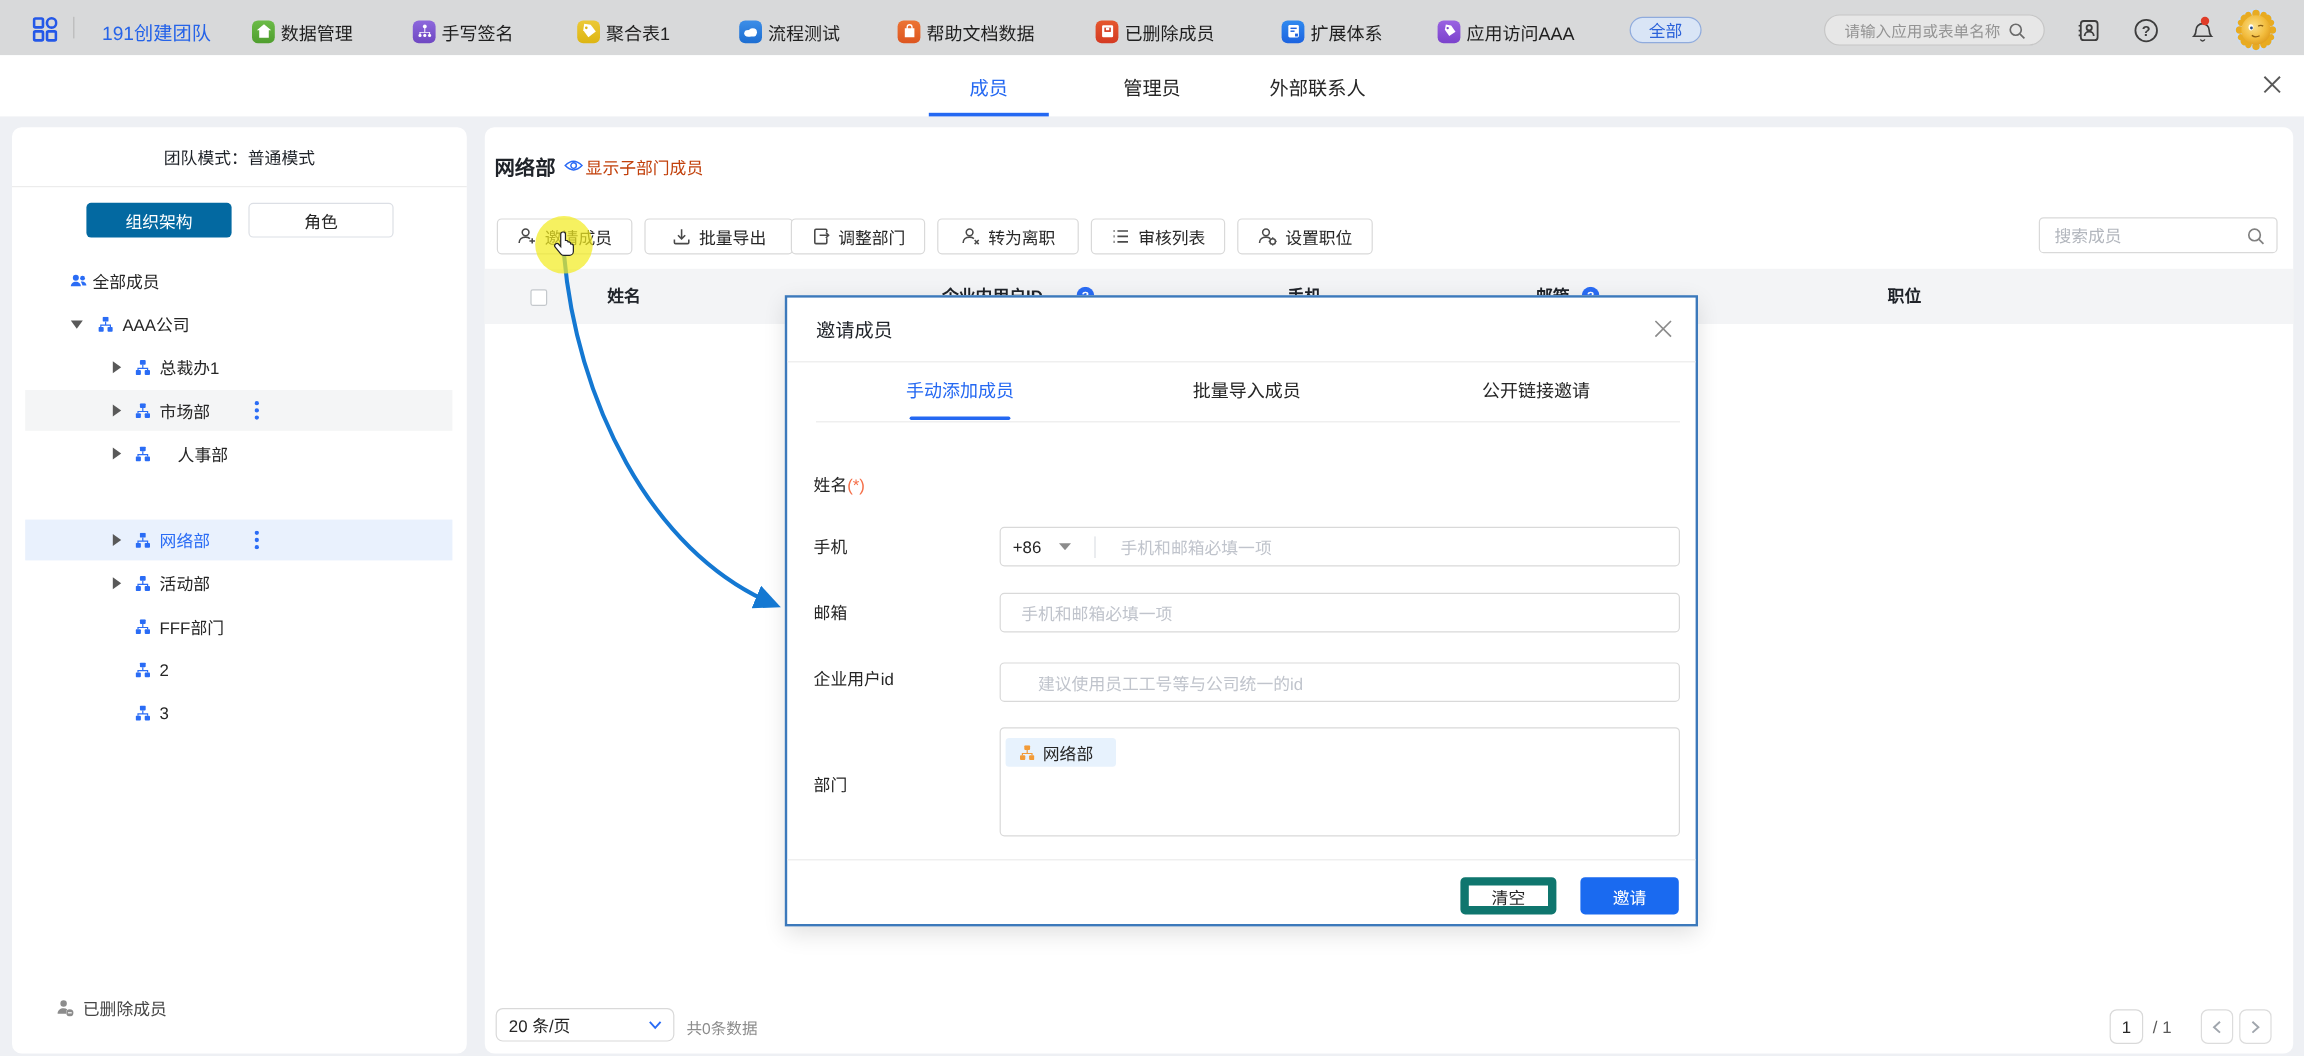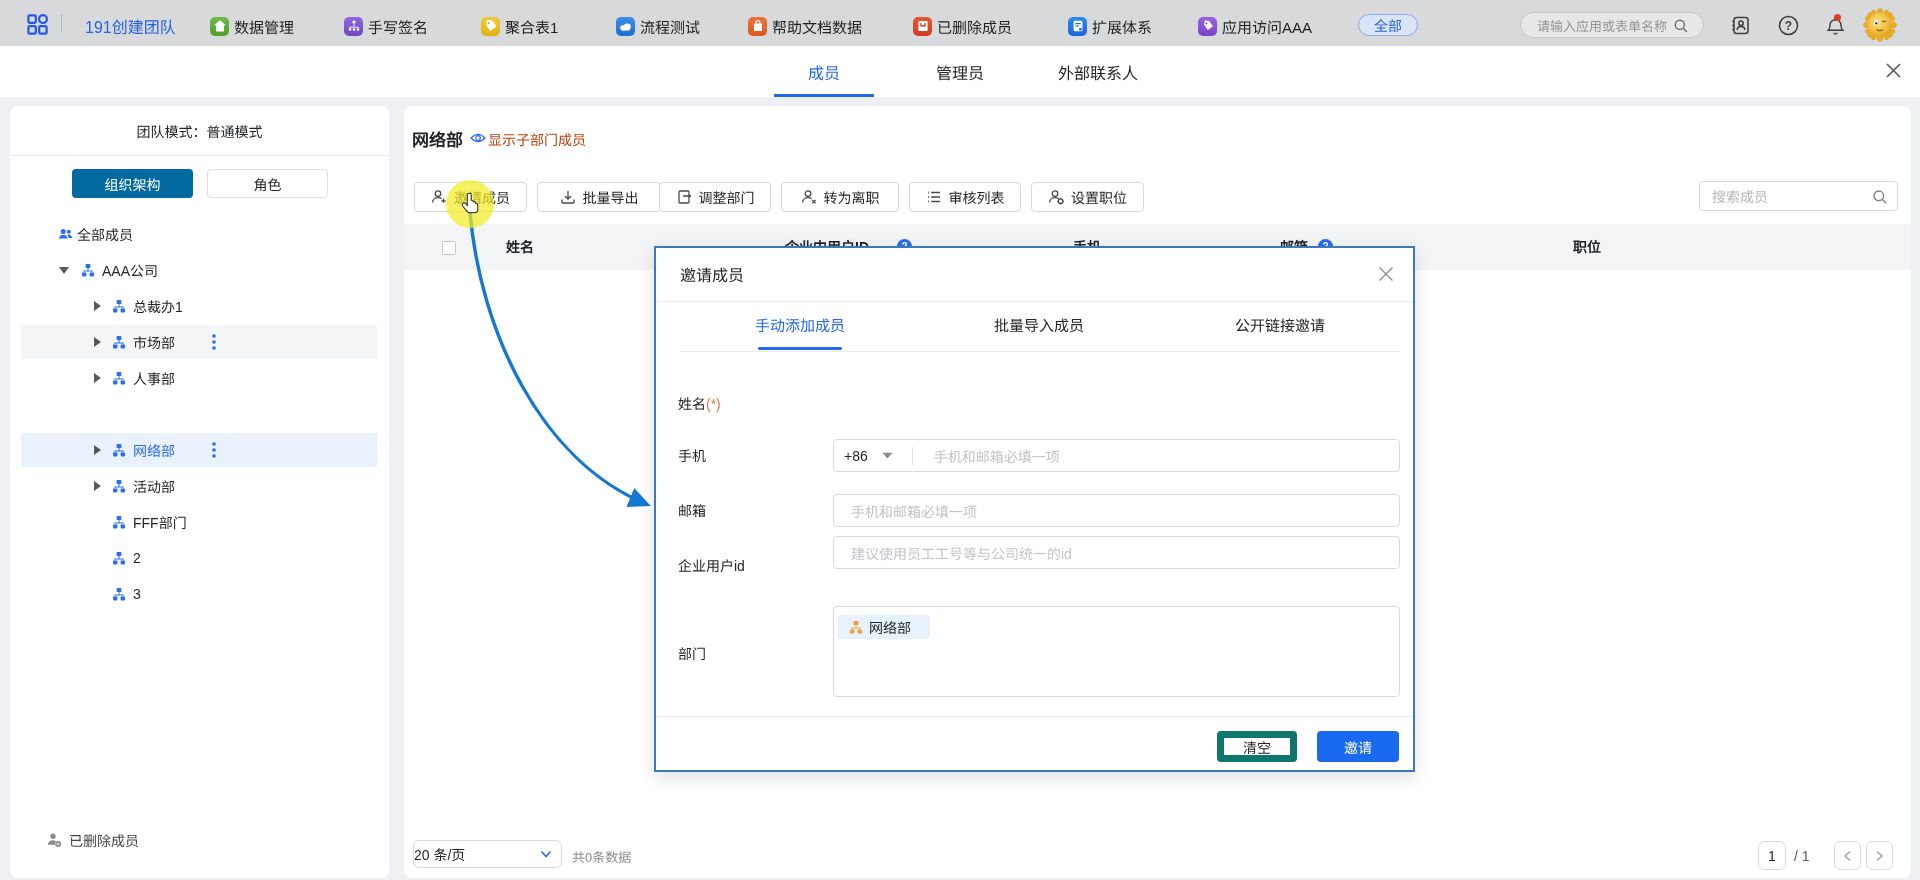--- a/index.html
+++ b/index.html
@@ -251,21 +251,21 @@
       </svg>
   </div>
   <div class="trow" style="top:255px">
     <div class="caret-r" style="margin-left:73px"></div>
     <svg style="margin-left:12px" width="12" height="13" viewBox="0 0 12 13" fill="#2a6cf5">
         <rect x="3.6" y="0" width="4.8" height="4" rx="0.8"></rect>
         <rect x="0" y="8.4" width="4.4" height="4" rx="0.8"></rect>
         <rect x="7.6" y="8.4" width="4.4" height="4" rx="0.8"></rect>
         <path d="M5.5 4 h1 v2.4 h4 v2 h-1 v-1 h-7 v1 h-1 v-2 h4 z"></path>
       </svg>
-    <span style="margin-left:8px">人事部</span>
+    <span style="margin-left:23px">人事部</span>
   </div>
   <div class="trow" style="top:327px;background:#e9f1fd">
     <div class="caret-r" style="margin-left:73px"></div>
     <svg style="margin-left:12px" width="12" height="13" viewBox="0 0 12 13" fill="#2a6cf5">
         <rect x="3.6" y="0" width="4.8" height="4" rx="0.8"></rect>
         <rect x="0" y="8.4" width="4.4" height="4" rx="0.8"></rect>
         <rect x="7.6" y="8.4" width="4.4" height="4" rx="0.8"></rect>
         <path d="M5.5 4 h1 v2.4 h4 v2 h-1 v-1 h-7 v1 h-1 v-2 h4 z"></path>
       </svg>
     <span style="margin-left:8px;color:#2a6cf5">网络部</span>
@@ -394,21 +394,21 @@
       <text x="7.5" y="11" font-size="10" font-weight="bold" fill="#fff" text-anchor="middle" font-family="Liberation Sans, sans-serif">?</text>
     </svg>
   <div class="abs" style="left:669px;top:110px;height:46px;line-height:62px;font-size:14px;font-weight:bold;color:#1f2329">手机</div>
   <div class="abs" style="left:876px;top:110px;height:46px;line-height:62px;font-size:14px;font-weight:bold;color:#1f2329">邮箱</div>
   <svg class="abs" style="left:914px;top:133px" width="15" height="15" viewBox="0 0 15 15">
       <circle cx="7.5" cy="7.5" r="7.5" fill="#2a6cf5"></circle>
       <text x="7.5" y="11" font-size="10" font-weight="bold" fill="#fff" text-anchor="middle" font-family="Liberation Sans, sans-serif">?</text>
     </svg>
   <div class="abs" style="left:1169px;top:110px;height:46px;line-height:62px;font-size:14px;font-weight:bold;color:#1f2329">职位</div>
 
-  <div class="abs" style="left:9px;top:734px;width:149px;height:28px;border:1px solid #d9d9d9;border-radius:6px;display:flex;align-items:center;font-size:14px;color:#262626">20 条/页
+  <div class="abs" style="left:9px;top:734px;width:149px;height:28px;border:1px solid #d9d9d9;border-radius:6px;display:flex;align-items:center;padding-left:10px;font-size:14px;color:#262626">20 条/页
     <svg class="abs" style="left:126px;top:9px" width="12" height="9" viewBox="0 0 12 9" fill="none" stroke="#2a6cf5" stroke-width="1.6">
         <path d="M1.5 1.5 L6 6.5 L10.5 1.5"></path>
       </svg>
   </div>
   <div class="abs" style="left:168px;top:741px;font-size:13px;color:#8c8c8c">共0条数据</div>
   <div class="abs" style="left:1354px;top:735px;width:28px;height:29px;border:1px solid #d9d9d9;border-radius:6px;display:flex;align-items:center;justify-content:center;font-size:14px;color:#262626">1</div>
   <div class="abs" style="left:1390px;top:735px;height:29px;display:flex;align-items:center;font-size:14px;color:#595959">/ 1</div>
   <div class="abs" style="left:1430px;top:735px;width:27px;height:29px;border:1px solid #dcdcdc;border-radius:6px;display:flex;align-items:center;justify-content:center">
     <svg width="9" height="12" viewBox="0 0 9 12" fill="none" stroke="#a0a6ad" stroke-width="1.6">
         <path d="M7 1.5 L2 6 L7 10.5"></path>
@@ -444,21 +444,21 @@
     <div style="width:1px;height:18px;background:#dcdfe5;margin-left:19px"></div>
     <span class="ph" style="margin-left:21px">手机和邮箱必填一项</span>
   </div>
 
   <div class="mlabel" style="left:22px;top:252px">邮箱</div>
   <div class="minput" style="top:246px;padding-left:17px">
       <span class="ph">手机和邮箱必填一项</span>
     </div>
 
   <div class="mlabel" style="left:22px;top:307px">企业用户id</div>
-  <div class="minput" style="top:288px;padding-left:17px">
+  <div class="minput" style="top:304px;padding-left:31px">
       <span class="ph">建议使用员工工号等与公司统一的id</span>
     </div>
 
   <div class="mlabel" style="left:22px;top:395px">部门</div>
   <div class="minput" style="top:358px;height:91px;align-items:flex-start"></div>
   <div class="abs" style="left:182px;top:367px;width:92px;height:24px;background:#e7f2fd;border-radius:3px;display:flex;align-items:center;padding-left:12px">
     <svg width="12" height="13" viewBox="0 0 12 13" fill="#f29b38">
         <rect x="3.6" y="0" width="4.8" height="4" rx="0.8"></rect>
         <rect x="0" y="8.4" width="4.4" height="4" rx="0.8"></rect>
         <rect x="7.6" y="8.4" width="4.4" height="4" rx="0.8"></rect>

